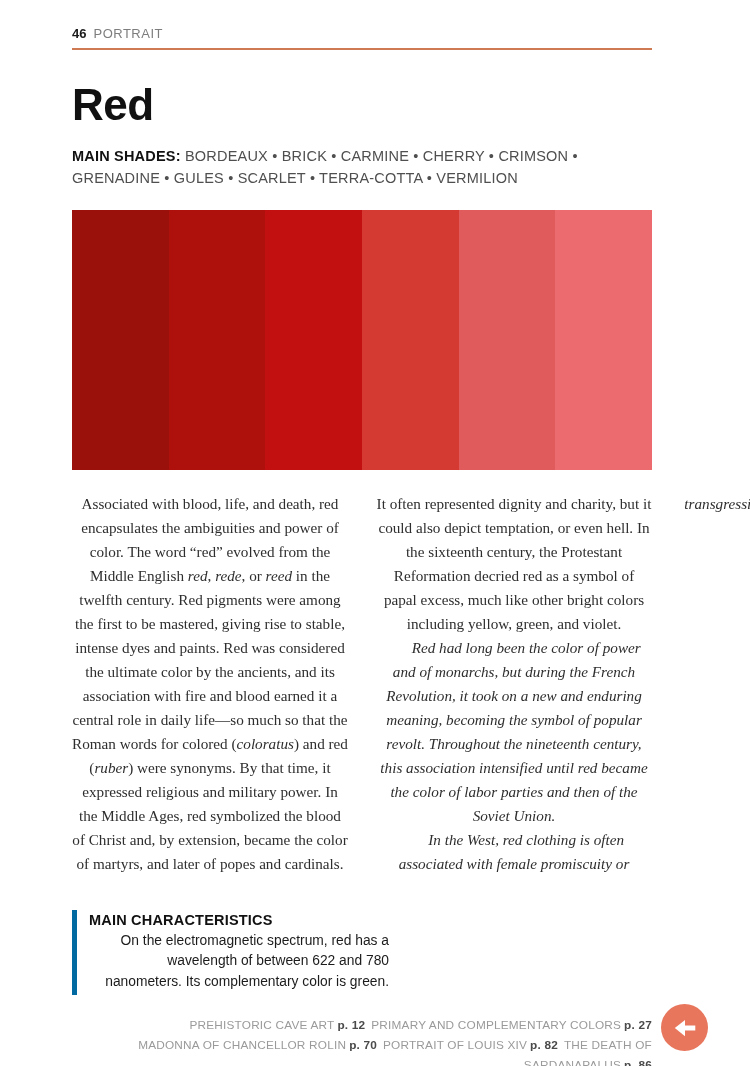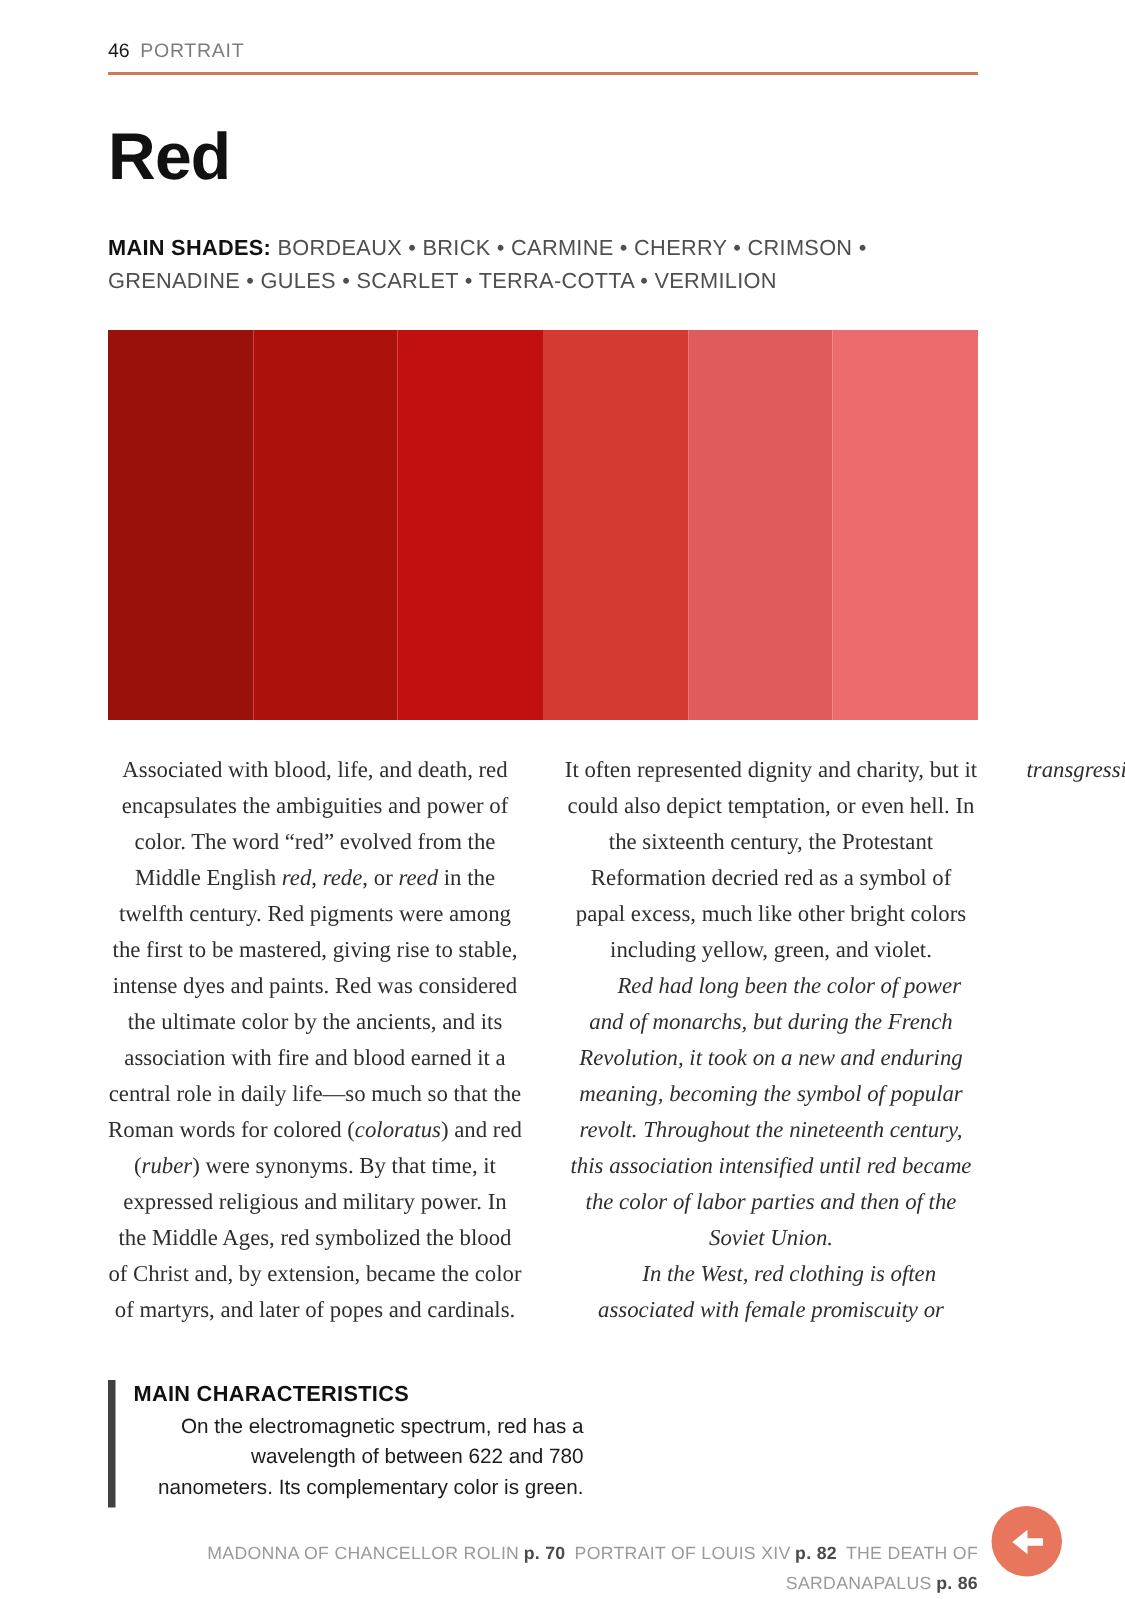--- a/index.html
+++ b/index.html
@@ -11,28 +11,28 @@
     margin: 0 auto;
     background: #ffffff;
     font-family: "Liberation Sans", sans-serif;
     overflow: hidden;
     box-shadow: 0 0 4px rgba(0,0,0,.25);
   }
   .content { padding: 26px 98px 0 72px; }
 
   
   .running-head { font-size: 13px; letter-spacing: .5px; color: #7d7d7d; }
-  .running-head .pagenum { font-weight: 400; color: #1a1a1a; letter-spacing: 0; margin-right: 7px; }
+  .running-head .pagenum { font-weight: 700; color: #1a1a1a; letter-spacing: 0; margin-right: 7px; }
   .head-rule { height: 2px; margin-top: 7px; }
 
   
   .title { margin-top: 30px; font-size: 44px; font-weight: 800; letter-spacing: -.5px; color: #111; }
 
   
-  .shades-line { margin-top: 26px; font-size: 14.5px; line-height: 1.5; letter-spacing: .2px; }
+  .shades-line { margin-top: 16px; font-size: 14.5px; line-height: 1.5; letter-spacing: .2px; }
   .shades-label { font-weight: 700; color: #111; }
   .shades-list { color: #4f4f4f; }
 
   
   .swatch-band { margin-top: 20px; height: 260px; display: flex; }
   .swatch { flex: 1 1 0; height: 100%; }
 
   
   .body-text {
     margin-top: 22px;
@@ -42,21 +42,21 @@
     column-fill: auto;
     font-family: "Liberation Serif", serif;
     font-size: 15.2px;
     line-height: 1.58;
     color: #2e2e2e;
     text-align: center;
   }
   .body-text p + p { text-indent: 1.6em; font-style: italic; }
 
   
-  .characteristics { margin-top: 14px; border-left: 5px solid #404040; padding: 2px 0 2px 12px; width: 330px; }
+  .characteristics { margin-top: 14px; border-left: 5px solid #0369a1; padding: 2px 0 2px 12px; width: 330px; }
   .characteristics h3 { font-size: 14.5px; font-weight: 700; color: #111; letter-spacing: .2px; }
   .characteristics p { margin-top: 3px; font-size: 13.8px; line-height: 1.5; color: #1c1c1c; width: 300px; text-align: right; }
 
   
   .references { margin-top: 20px; text-align: right; font-size: 11.8px; line-height: 1.7; color: #9a9a9a; letter-spacing: .2px; }
   .ref-title { color: #9a9a9a; }
   .ref-title.italic { }
   .ref-page { font-weight: 700; color: #4a4a4a; margin-left: 3px; }
   .ref-item + .ref-item { margin-left: 6px; }
 
@@ -108,20 +108,21 @@
         <p><span>Red had long been the color of power and of monarchs, but during the French Revolution, it took on a new and enduring meaning, becoming the symbol of popular revolt. Throughout the nineteenth century, this association intensified until red became the color of labor parties and then of the Soviet Union.</span></p>
         <p><span>In the West, red clothing is often associated with female promiscuity or transgression, while in China, it is the color of luck and joy.</span></p>
       </div>
 
     <div class="characteristics">
       <h3>MAIN CHARACTERISTICS</h3>
       <p>On the electromagnetic spectrum, red has a wavelength of between 622 and 780 nanometers. Its complementary color is green.</p>
     </div>
 
     <div class="references">
+        <div><span class="ref-item"><span class="ref-title">PREHISTORIC CAVE ART</span><span class="ref-page">p. 12</span></span><span class="ref-item"><span class="ref-title">PRIMARY AND COMPLEMENTARY COLORS</span><span class="ref-page">p. 27</span></span></div>
         <div><span class="ref-item"><span class="ref-title italic">MADONNA OF CHANCELLOR ROLIN</span><span class="ref-page">p. 70</span></span><span class="ref-item"><span class="ref-title italic">PORTRAIT OF LOUIS XIV</span><span class="ref-page">p. 82</span></span><span class="ref-item"><span class="ref-title italic">THE DEATH OF SARDANAPALUS</span><span class="ref-page">p. 86</span></span></div>
       </div>
 
   </div>
 
   <button class="back-button" style="background: rgb(232, 118, 92);">
     <span>
       <svg viewBox="0 0 24 24" aria-hidden="true">
         <path d="M12 4.5 L2.6 12 L12 19.5 Z" fill="#ffffff"></path>
         <rect x="9.5" y="9.7" width="12" height="4.6" fill="#ffffff"></rect>

